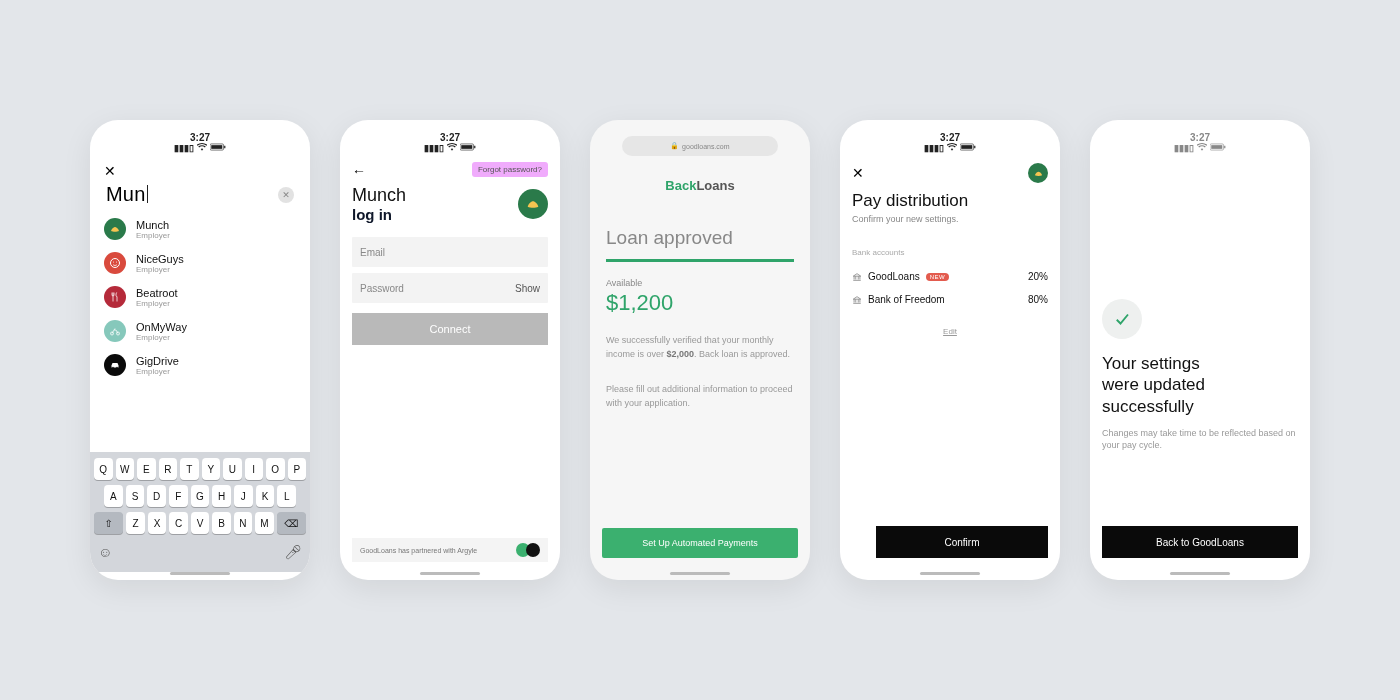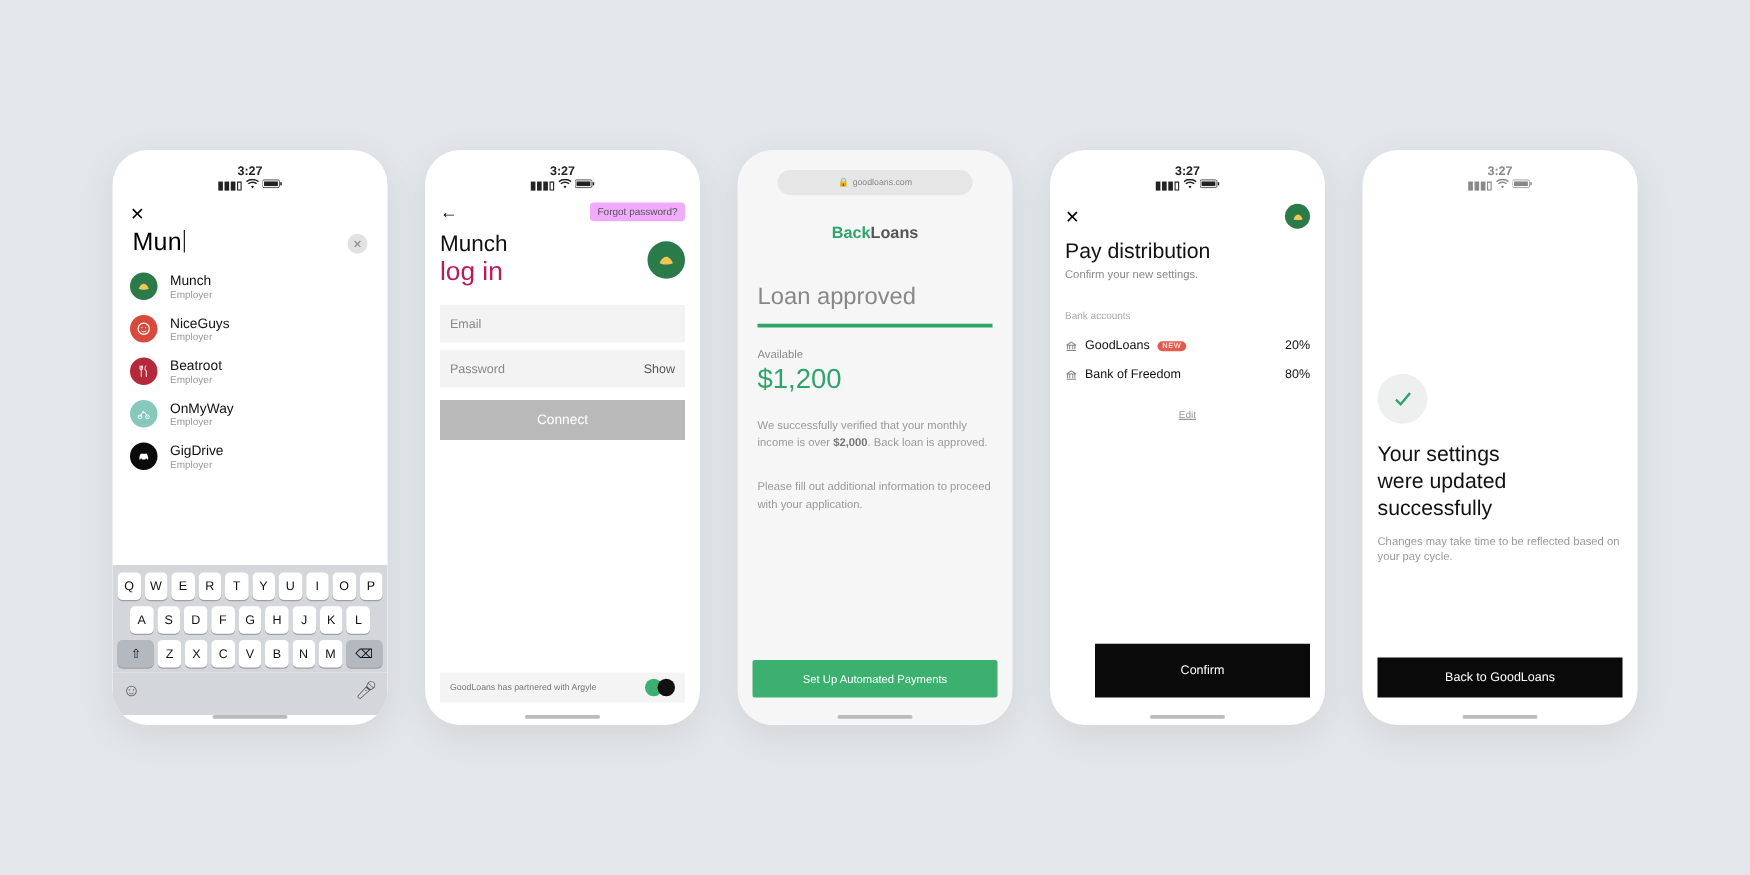--- a/index.html
+++ b/index.html
@@ -89,21 +89,21 @@
   .kb-bottom .ret{ flex:1.8; background:#b4b9c0;}
   .kb-footer{ display:flex; justify-content:space-between; padding:6px 8px 12px 8px; margin:0 -12px; background:#d3d6db;}
   .kb-footer span{ color:#555; font-size:14px; }
 
   
   .p2-top{ display:flex; justify-content:space-between; align-items:center; padding:2px 0 8px 0;}
   .back-arrow{ font-size:14px; cursor:pointer;}
   .forgot{ font-size:8px; background:#f0abfc; padding:3px 6px; border-radius:3px; color:#555; cursor:pointer;}
   .login-head{ display:flex; justify-content:space-between; align-items:center; padding:0 0 14px 0;}
   .login-title{ font-size:18px; color:#111;}
-  .login-sub{ font-size:21px; color:#be185d; font-weight:400;}
+  .login-sub{ font-size:15px; color:#0f172a; font-weight:700;}
   .munch-logo{ width:30px; height:30px; border-radius:50%; background:#2a7a4a; display:flex; align-items:center; justify-content:center;}
   .munch-logo svg{ width:16px; height:16px; fill:#f5c451;}
   .text-input{
     background:#f3f3f3; height:30px; border:none; width:100%;
     padding:0 8px; font-size:10px; color:#888; border-radius:1px;
     display:flex; align-items:center; justify-content:space-between; margin-bottom:6px;
   }
   .show-btn{ font-size:10px; color:#555; cursor:pointer;}
   .connect-btn{
     background:#b9b9b9; color:#fff; height:32px; width:100%;
@@ -143,21 +143,21 @@
   .munch-logo.sm{ width:20px; height:20px;} .munch-logo.sm svg{width:11px;height:11px;}
   .pd-title{ font-size:17px; color:#111; padding-top:4px;}
   .pd-sub{ font-size:9px; color:#888; padding:3px 0 24px 0;}
   .section-label{ font-size:8px; color:#aaa; padding-bottom:8px;}
   .acct-row{ display:flex; justify-content:space-between; align-items:center; font-size:10px; color:#111; padding:6px 0;}
   .acct-left{ display:flex; align-items:center; gap:6px;}
   .bank-icon{ width:10px; height:10px; color:#888; }
   .new-badge{ background:#e35b4e; color:#fff; font-size:6px; padding:1px 4px; border-radius:6px; letter-spacing:0.5px;}
   .edit-link{ text-align:center; font-size:8px; color:#999; text-decoration:underline; padding-top:16px; cursor:pointer;}
   .confirm-btn{
-    position:absolute; bottom:22px; left:12px; right:12px; height:43px;
+    position:absolute; bottom:22px; left:12px; right:12px; height:32px;
     background:#0a0a0a; color:#fff; font-size:10px; display:flex; align-items:center; justify-content:center; cursor:pointer;margin-left:24px;
   }
 
   
   .check-circle{
     width:40px; height:40px; border-radius:50%; background:#eef0ef;
     display:flex; align-items:center; justify-content:center; margin-top:140px;
   }
   .check-circle svg{ width:18px; height:18px; stroke:#2fa46a; stroke-width:2.5; fill:none;}
   .success-title{ font-size:17px; color:#111; line-height:1.25; padding-top:14px; font-weight:400;}

